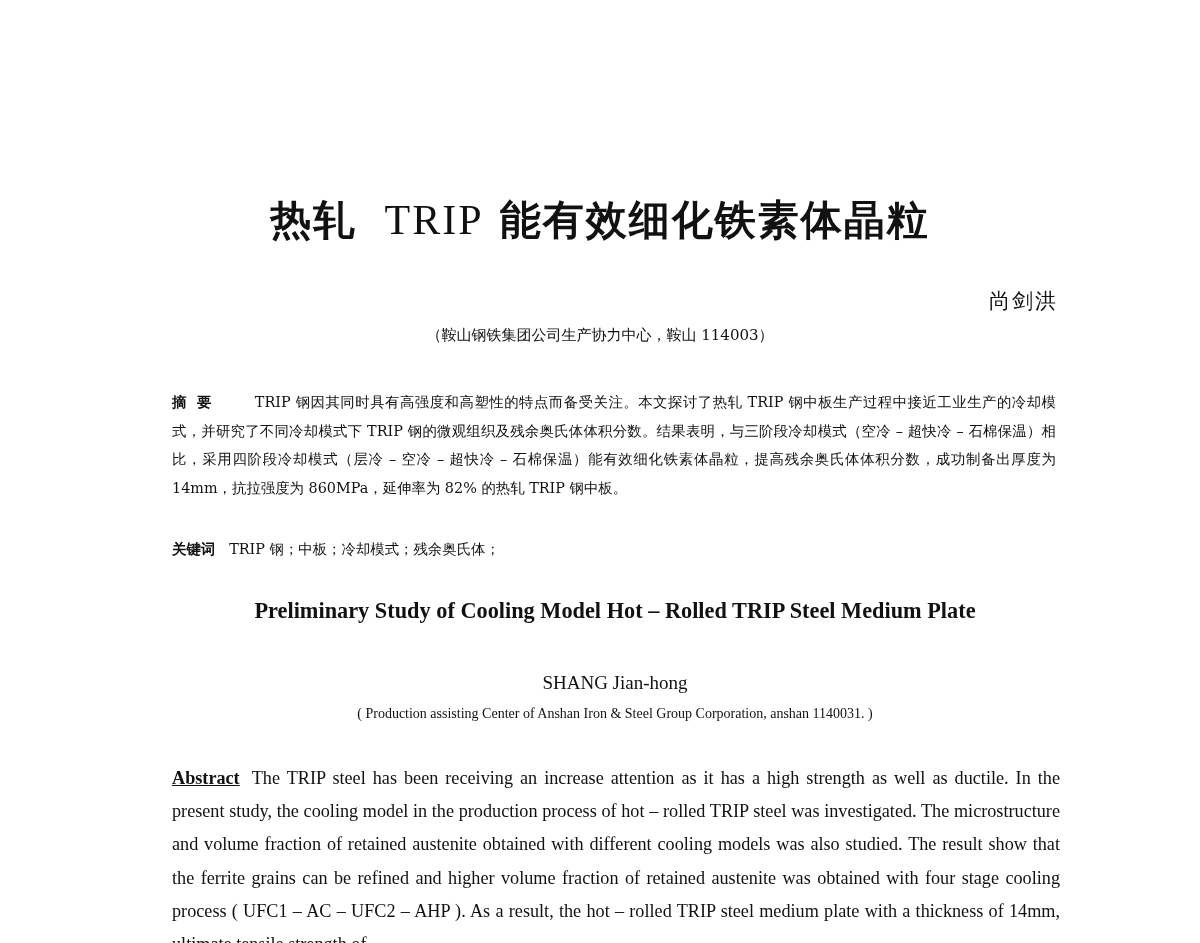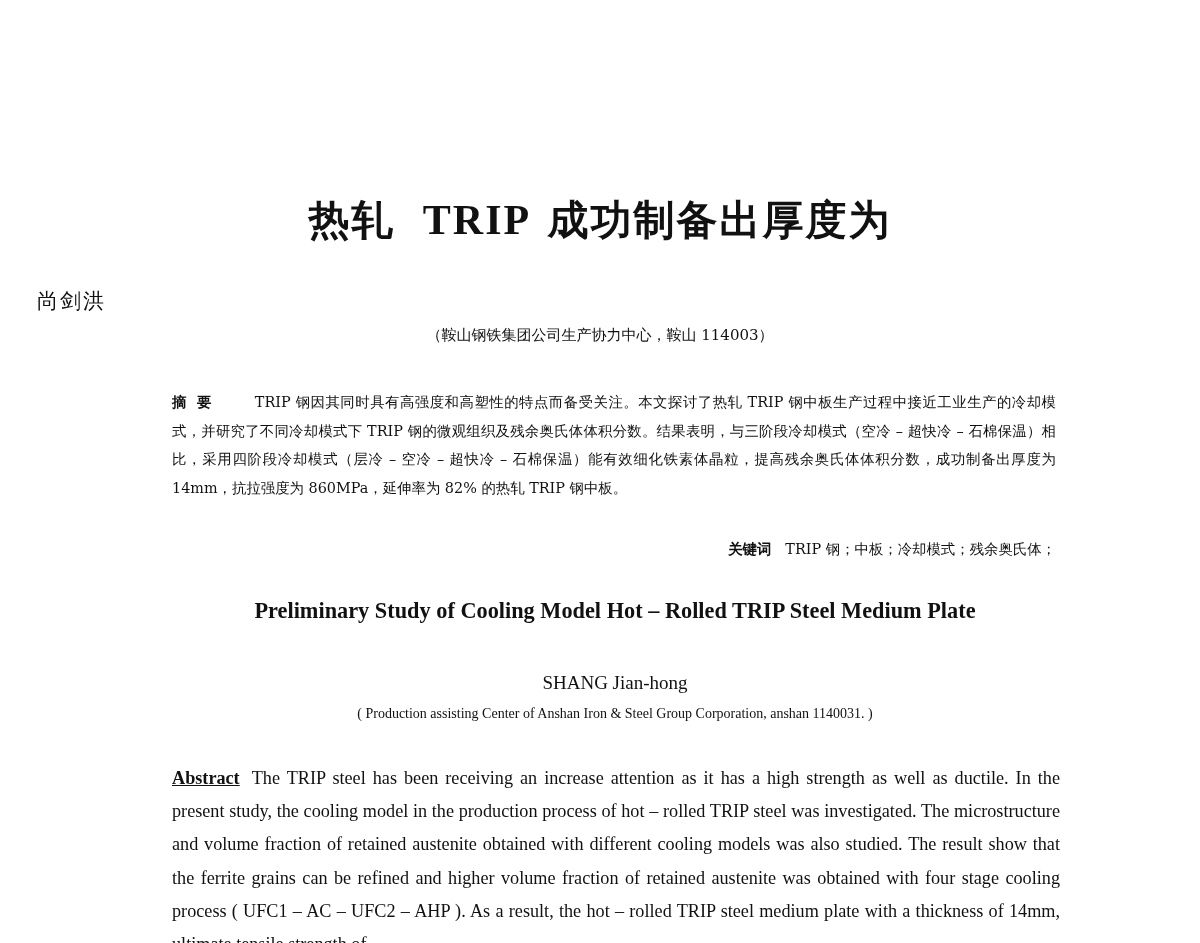--- a/index.html
+++ b/index.html
@@ -8,37 +8,37 @@
     background: #ffffff; color: #111111;
     position: relative;
     font-family: "DejaVu Serif", "Liberation Serif", serif;
   }
   .abs { position: absolute; }
   .title-cn {
     left: 0; width: 1200px; top: 192px; text-align: center;
     font-family: "DejaVu Sans", sans-serif; font-weight: bold;
     font-size: 41px; letter-spacing: 2px; line-height: 56px;
   }
-  .title-cn .latin { font-family: "Liberation Serif", serif; font-weight: bold; font-size: 42px; margin-left: 12px; }
+  .title-cn .latin { font-family: "Liberation Serif", serif; font-weight: normal; font-size: 42px; margin-left: 12px; }
   .author-cn {
-    left: 0; width: 1058px; top: 287px; text-align: left;
-    font-size: 21px; letter-spacing: 2px; line-height: 28px; padding-left: 37px;
+    left: 0; width: 1058px; top: 287px; text-align: right;
+    font-size: 21px; letter-spacing: 2px; line-height: 28px;
   }
   .affil-cn {
     left: 0; width: 1200px; top: 322px; text-align: center;
     font-size: 15px; line-height: 26px;
   }
   .abstract-cn {
     left: 172px; width: 884px; top: 388px;
     font-size: 14.4px; line-height: 28.5px; text-align: justify;
   }
   .abstract-cn .lbl { font-weight: bold; font-family: Liberation Serif, serif; margin-right: 33px; letter-spacing: 10px; }
   .kw-cn {
     left: 172px; width: 884px; top: 536px;
-    font-size: 14.4px; line-height: 26px; text-align: right;
+    font-size: 14.4px; line-height: 26px;
   }
   .kw-cn .lbl { font-weight: bold; font-family: "DejaVu Sans", sans-serif; margin-right: 14px; }
   .title-en {
     left: 0; width: 1230px; top: 595px; text-align: center;
     font-family: "Liberation Serif", serif; font-weight: bold;
     font-size: 23px; line-height: 32px; transform: scaleX(0.97);
   }
   .author-en {
     left: 0; width: 1230px; top: 670px; text-align: center;
     font-family: "Liberation Serif", serif; font-size: 19px; line-height: 26px;
@@ -51,21 +51,21 @@
     left: 172px; width: 888px; top: 762px;
     font-family: "Liberation Serif", serif; font-size: 18.2px;
     line-height: 33.2px; text-align: justify;
   }
   .abstract-en .lbl { font-weight: bold; margin-right: 12px; text-decoration: underline; }
 </style>
 </head>
 <body>
 
 <div class="abs title-cn">
-  <span>热轧 </span><span class="latin">TRIP</span><span> 成功制备出厚度为</span>
+  <span>热轧 </span><span class="latin">TRIP</span><span> 能有效细化铁素体晶粒</span>
 </div>
 
 <div class="abs author-cn">尚剑洪</div>
 <div class="abs affil-cn">（鞍山钢铁集团公司生产协力中心，鞍山 114003）</div>
 
 <div class="abs abstract-cn">
   <span class="lbl">摘要</span><span>TRIP 钢因其同时具有高强度和高塑性的特点而备受关注。本文探讨了热轧 TRIP 钢中板生产过程中接近工业生产的冷却模式，并研究了不同冷却模式下 TRIP 钢的微观组织及残余奥氏体体积分数。结果表明，与三阶段冷却模式（空冷 – 超快冷 – 石棉保温）相比，采用四阶段冷却模式（层冷 – 空冷 – 超快冷 – 石棉保温）能有效细化铁素体晶粒，提高残余奥氏体体积分数，成功制备出厚度为 14mm，抗拉强度为 860MPa，延伸率为 82% 的热轧 TRIP 钢中板。</span>
 </div>
 
 <div class="abs kw-cn">

